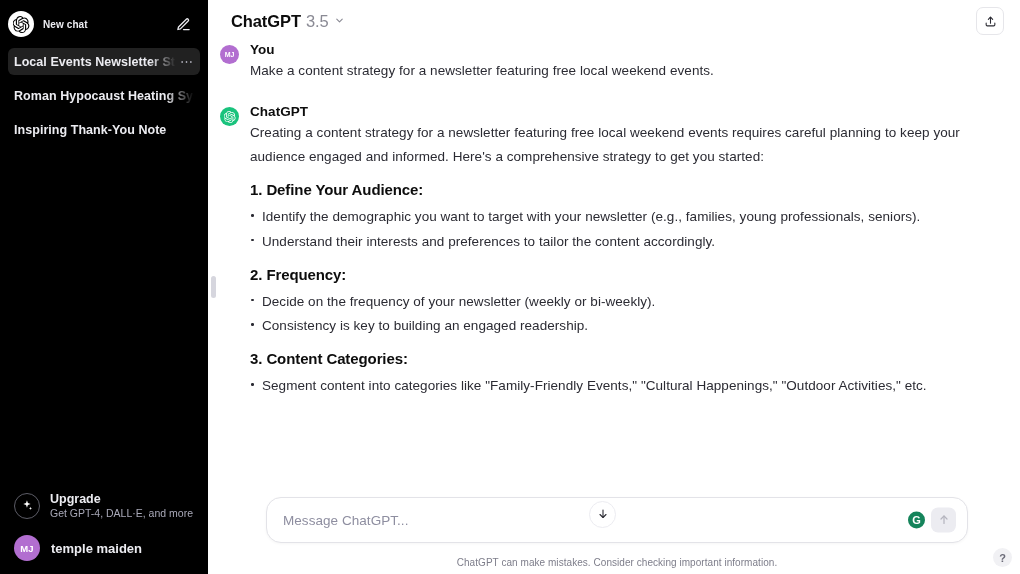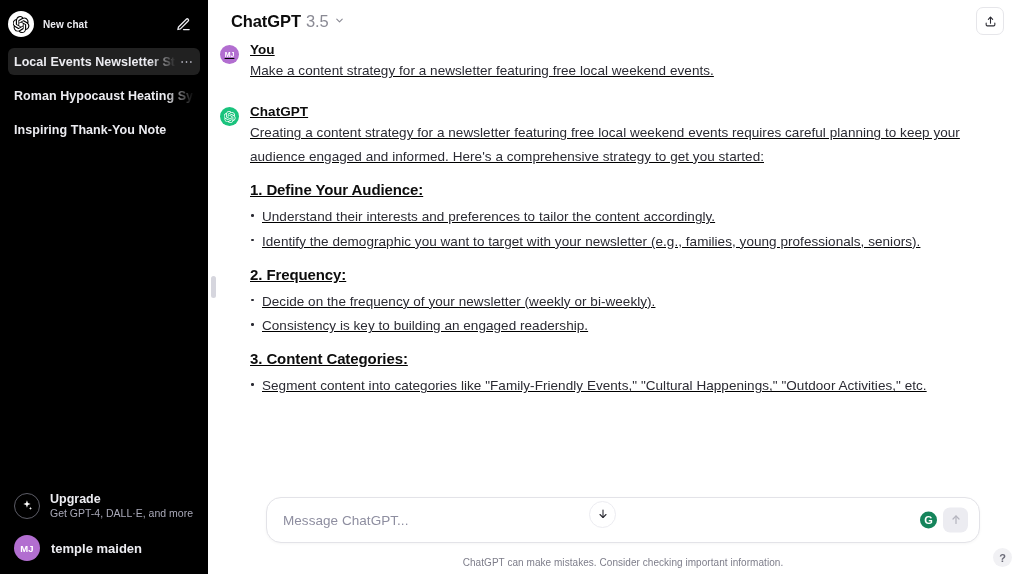--- a/index.html
+++ b/index.html
@@ -219,21 +219,20 @@
     justify-content: center;
     background: #fff;
   }
 
   
   .convo {
     flex: 1;
     overflow: hidden;
     padding: 0 16px 0 0;
     position: relative;
-    text-decoration: underline;
   }
 
   .msg {
     display: flex;
     gap: 11px;
     padding: 0 40px 0 12px;
     margin-bottom: 6px;
   }
 
   .msg-avatar {
@@ -313,21 +312,21 @@
     display: flex;
     align-items: center;
     justify-content: center;
     z-index: 5;
   }
 
   
   .composer-wrap {
     position: absolute;
     left: 0;
-    right: 0;
+    right: 12px;
     bottom: 0;
     padding: 0 40px 6px 58px;
     background: #ffffff;
     z-index: 4;
   }
 
   .composer {
     position: relative;
     height: 46px;
     border: 1px solid #e3e3e8;
@@ -510,22 +509,22 @@
           <svg width="12" height="12" viewBox="0 0 24 24" aria-hidden="true">
             <path fill="#ffffff" d="M21.6 10.1a5.9 5.9 0 0 0-.5-4.9 6 6 0 0 0-6.4-2.9A5.9 5.9 0 0 0 10.2 0a6 6 0 0 0-5.7 4.1 5.9 5.9 0 0 0-4 2.9 6 6 0 0 0 .7 7 5.9 5.9 0 0 0 .5 4.9 6 6 0 0 0 6.4 2.9 5.9 5.9 0 0 0 4.5 2.2 6 6 0 0 0 5.7-4.2 5.9 5.9 0 0 0 4-2.9 6 6 0 0 0-.7-6.8zm-9 12.5a4.5 4.5 0 0 1-2.9-1l.1-.1 4.8-2.8a.8.8 0 0 0 .4-.7v-6.8l2 1.2v5.6a4.5 4.5 0 0 1-4.4 4.6zM2.9 18.3a4.4 4.4 0 0 1-.5-3l.1.1 4.8 2.8a.8.8 0 0 0 .8 0l5.9-3.4v2.3l-5 2.9a4.5 4.5 0 0 1-6.1-1.7zM1.7 7.9a4.5 4.5 0 0 1 2.3-2v5.7a.8.8 0 0 0 .4.7l5.8 3.4-2 1.1-4.9-2.8a4.5 4.5 0 0 1-1.6-6.1zm16.6 3.9L12.4 8.4l2-1.1 4.9 2.8a4.5 4.5 0 0 1-.7 8.1v-5.7a.8.8 0 0 0-.3-.7zm2-3-.1-.1L15.4 6a.8.8 0 0 0-.8 0L8.7 9.4V7.1l5-2.9a4.5 4.5 0 0 1 6.6 4.6zM7.6 12.9l-2-1.2V6.1a4.5 4.5 0 0 1 7.4-3.4l-.1.1L8 5.6a.8.8 0 0 0-.4.7zm1.1-2.4 2.6-1.5 2.6 1.5v3l-2.6 1.5-2.6-1.5z"></path>
           </svg>
         </div>
         <div class="msg-body">
           <div class="msg-author">ChatGPT</div>
           <div class="msg-text">Creating a content strategy for a newsletter featuring free local weekend events requires careful planning to keep your audience engaged and informed. Here's a comprehensive strategy to get you started:</div>
 
           <div class="section-title">1. Define Your Audience:</div>
           <ul class="bullets">
+            <li>Identify the demographic you want to target with your newsletter (e.g., families, young professionals, seniors).</li>
             <li>Understand their interests and preferences to tailor the content accordingly.</li>
-            <li>Identify the demographic you want to target with your newsletter (e.g., families, young professionals, seniors).</li>
           </ul>
 
           <div class="section-title">2. Frequency:</div>
           <ul class="bullets">
             <li>Decide on the frequency of your newsletter (weekly or bi-weekly).</li>
             <li>Consistency is key to building an engaged readership.</li>
           </ul>
 
           <div class="section-title">3. Content Categories:</div>
           <ul class="bullets">

